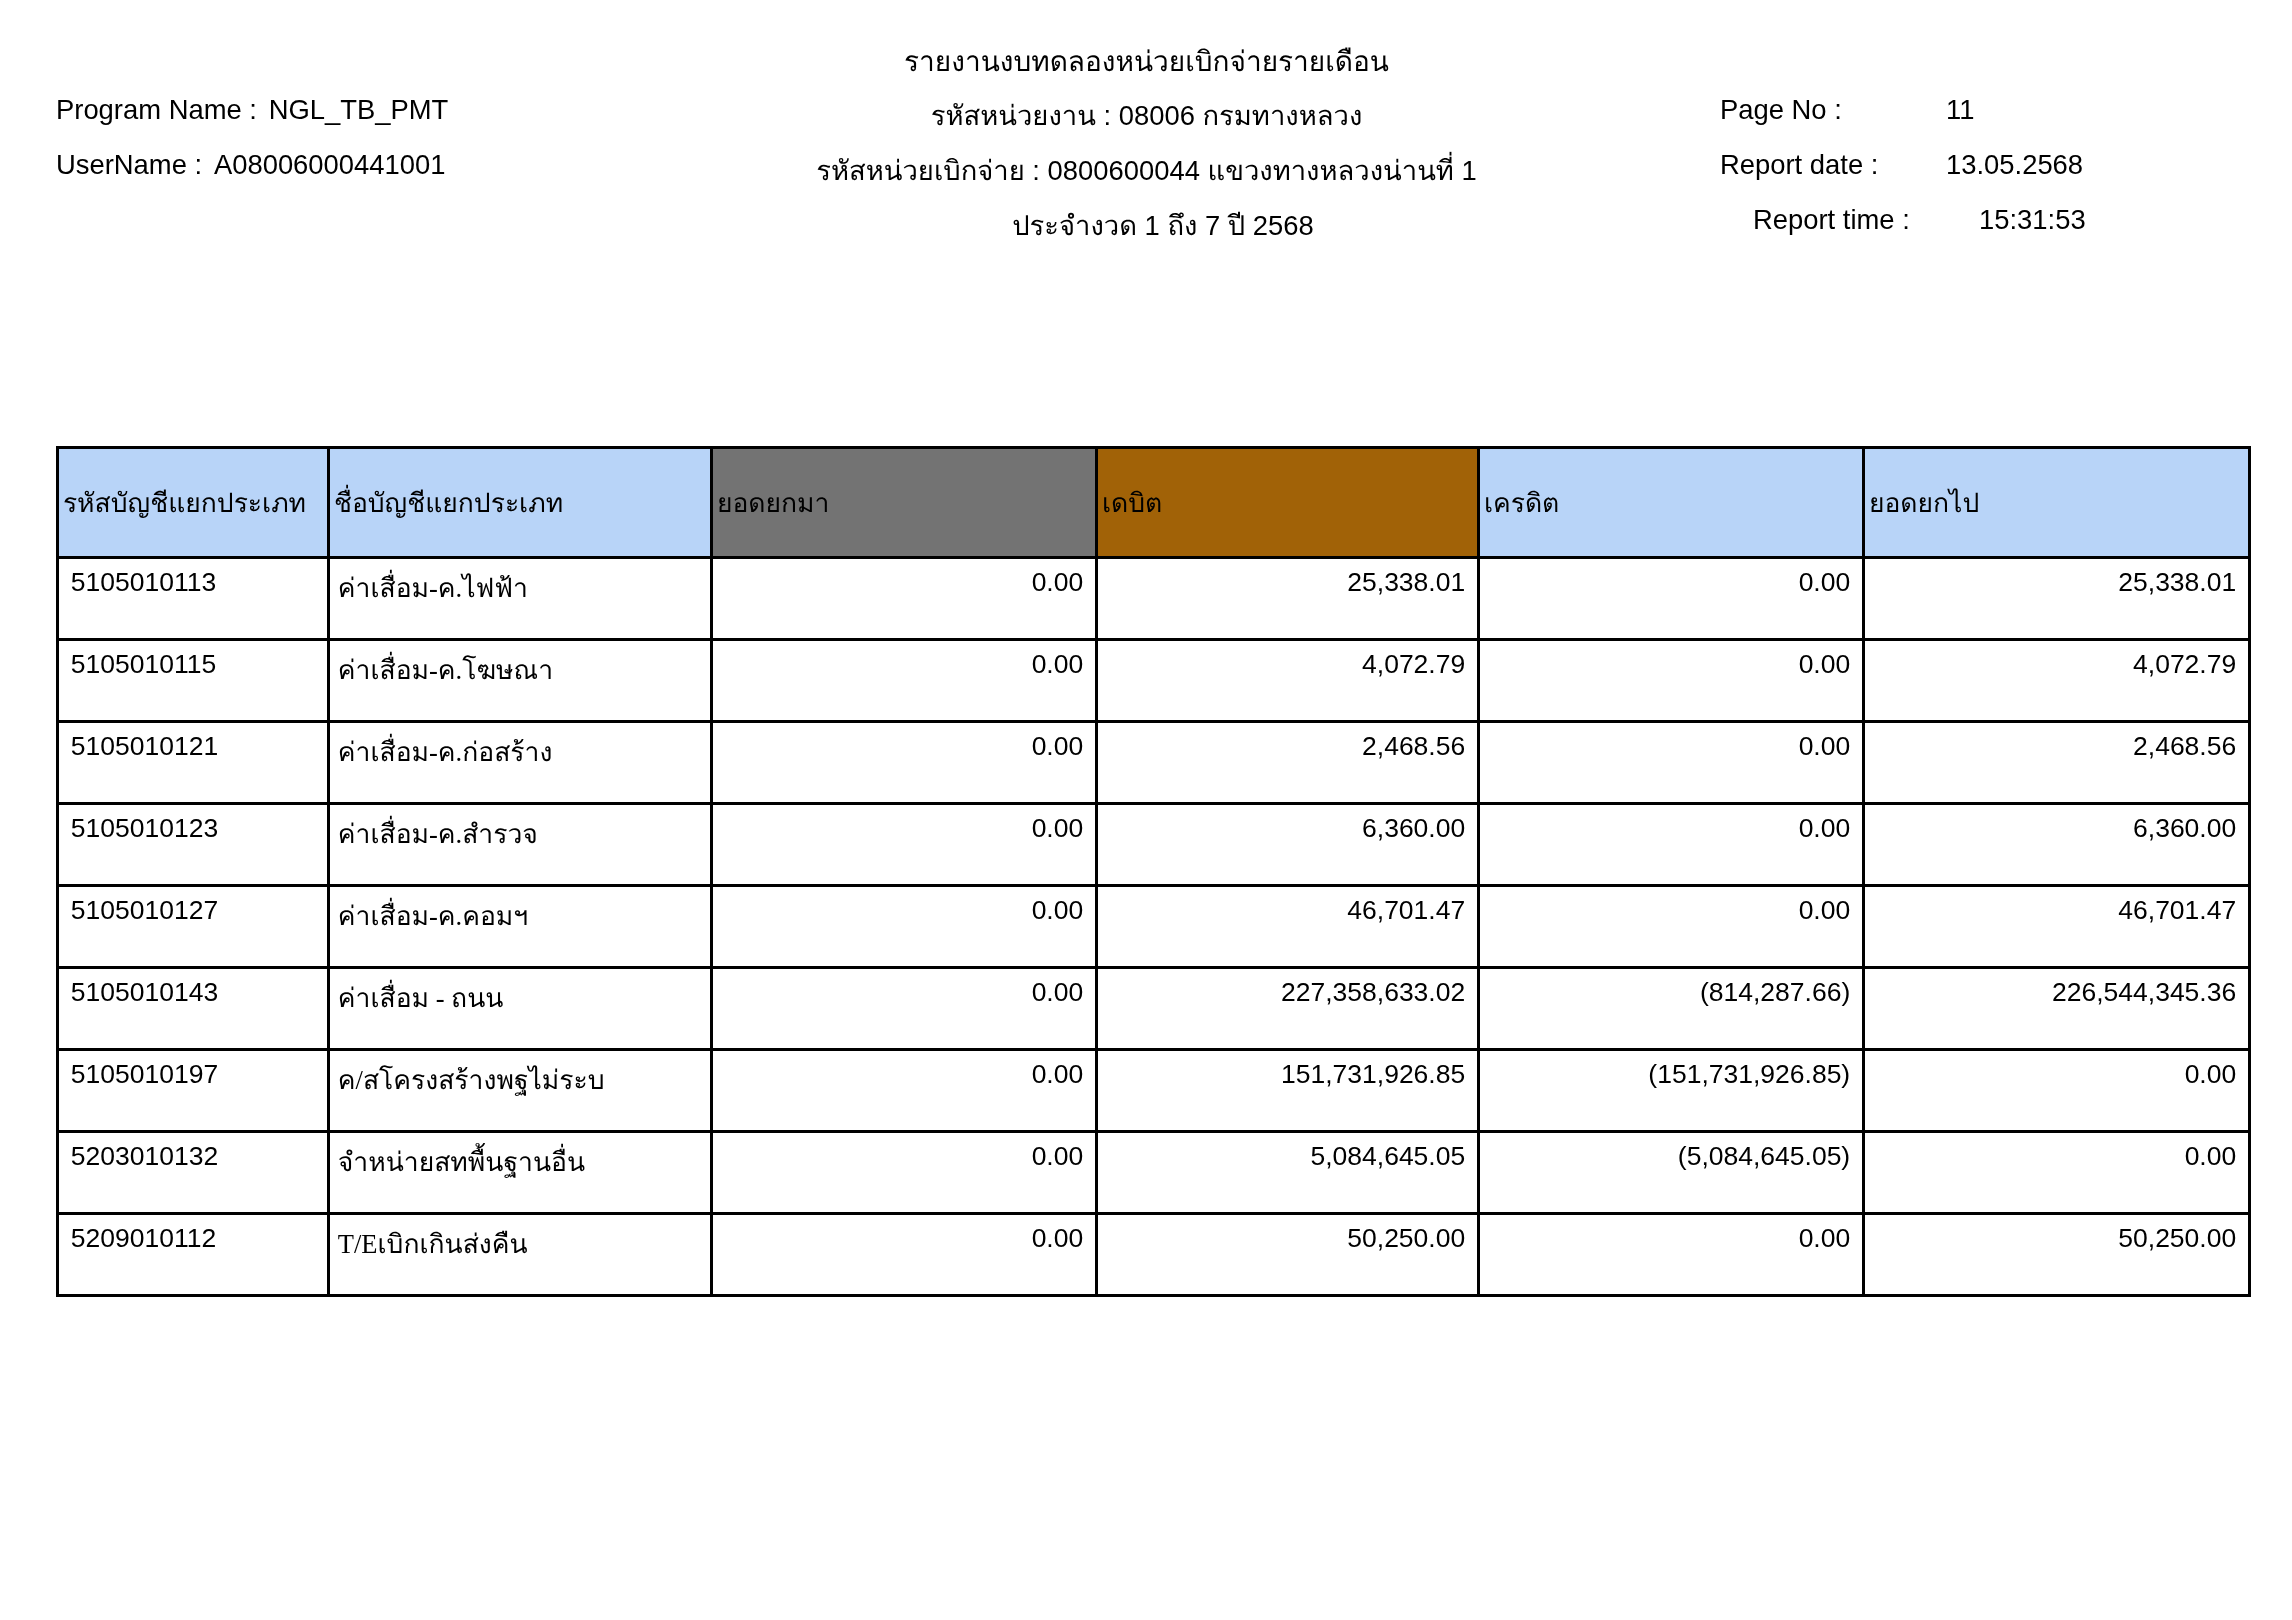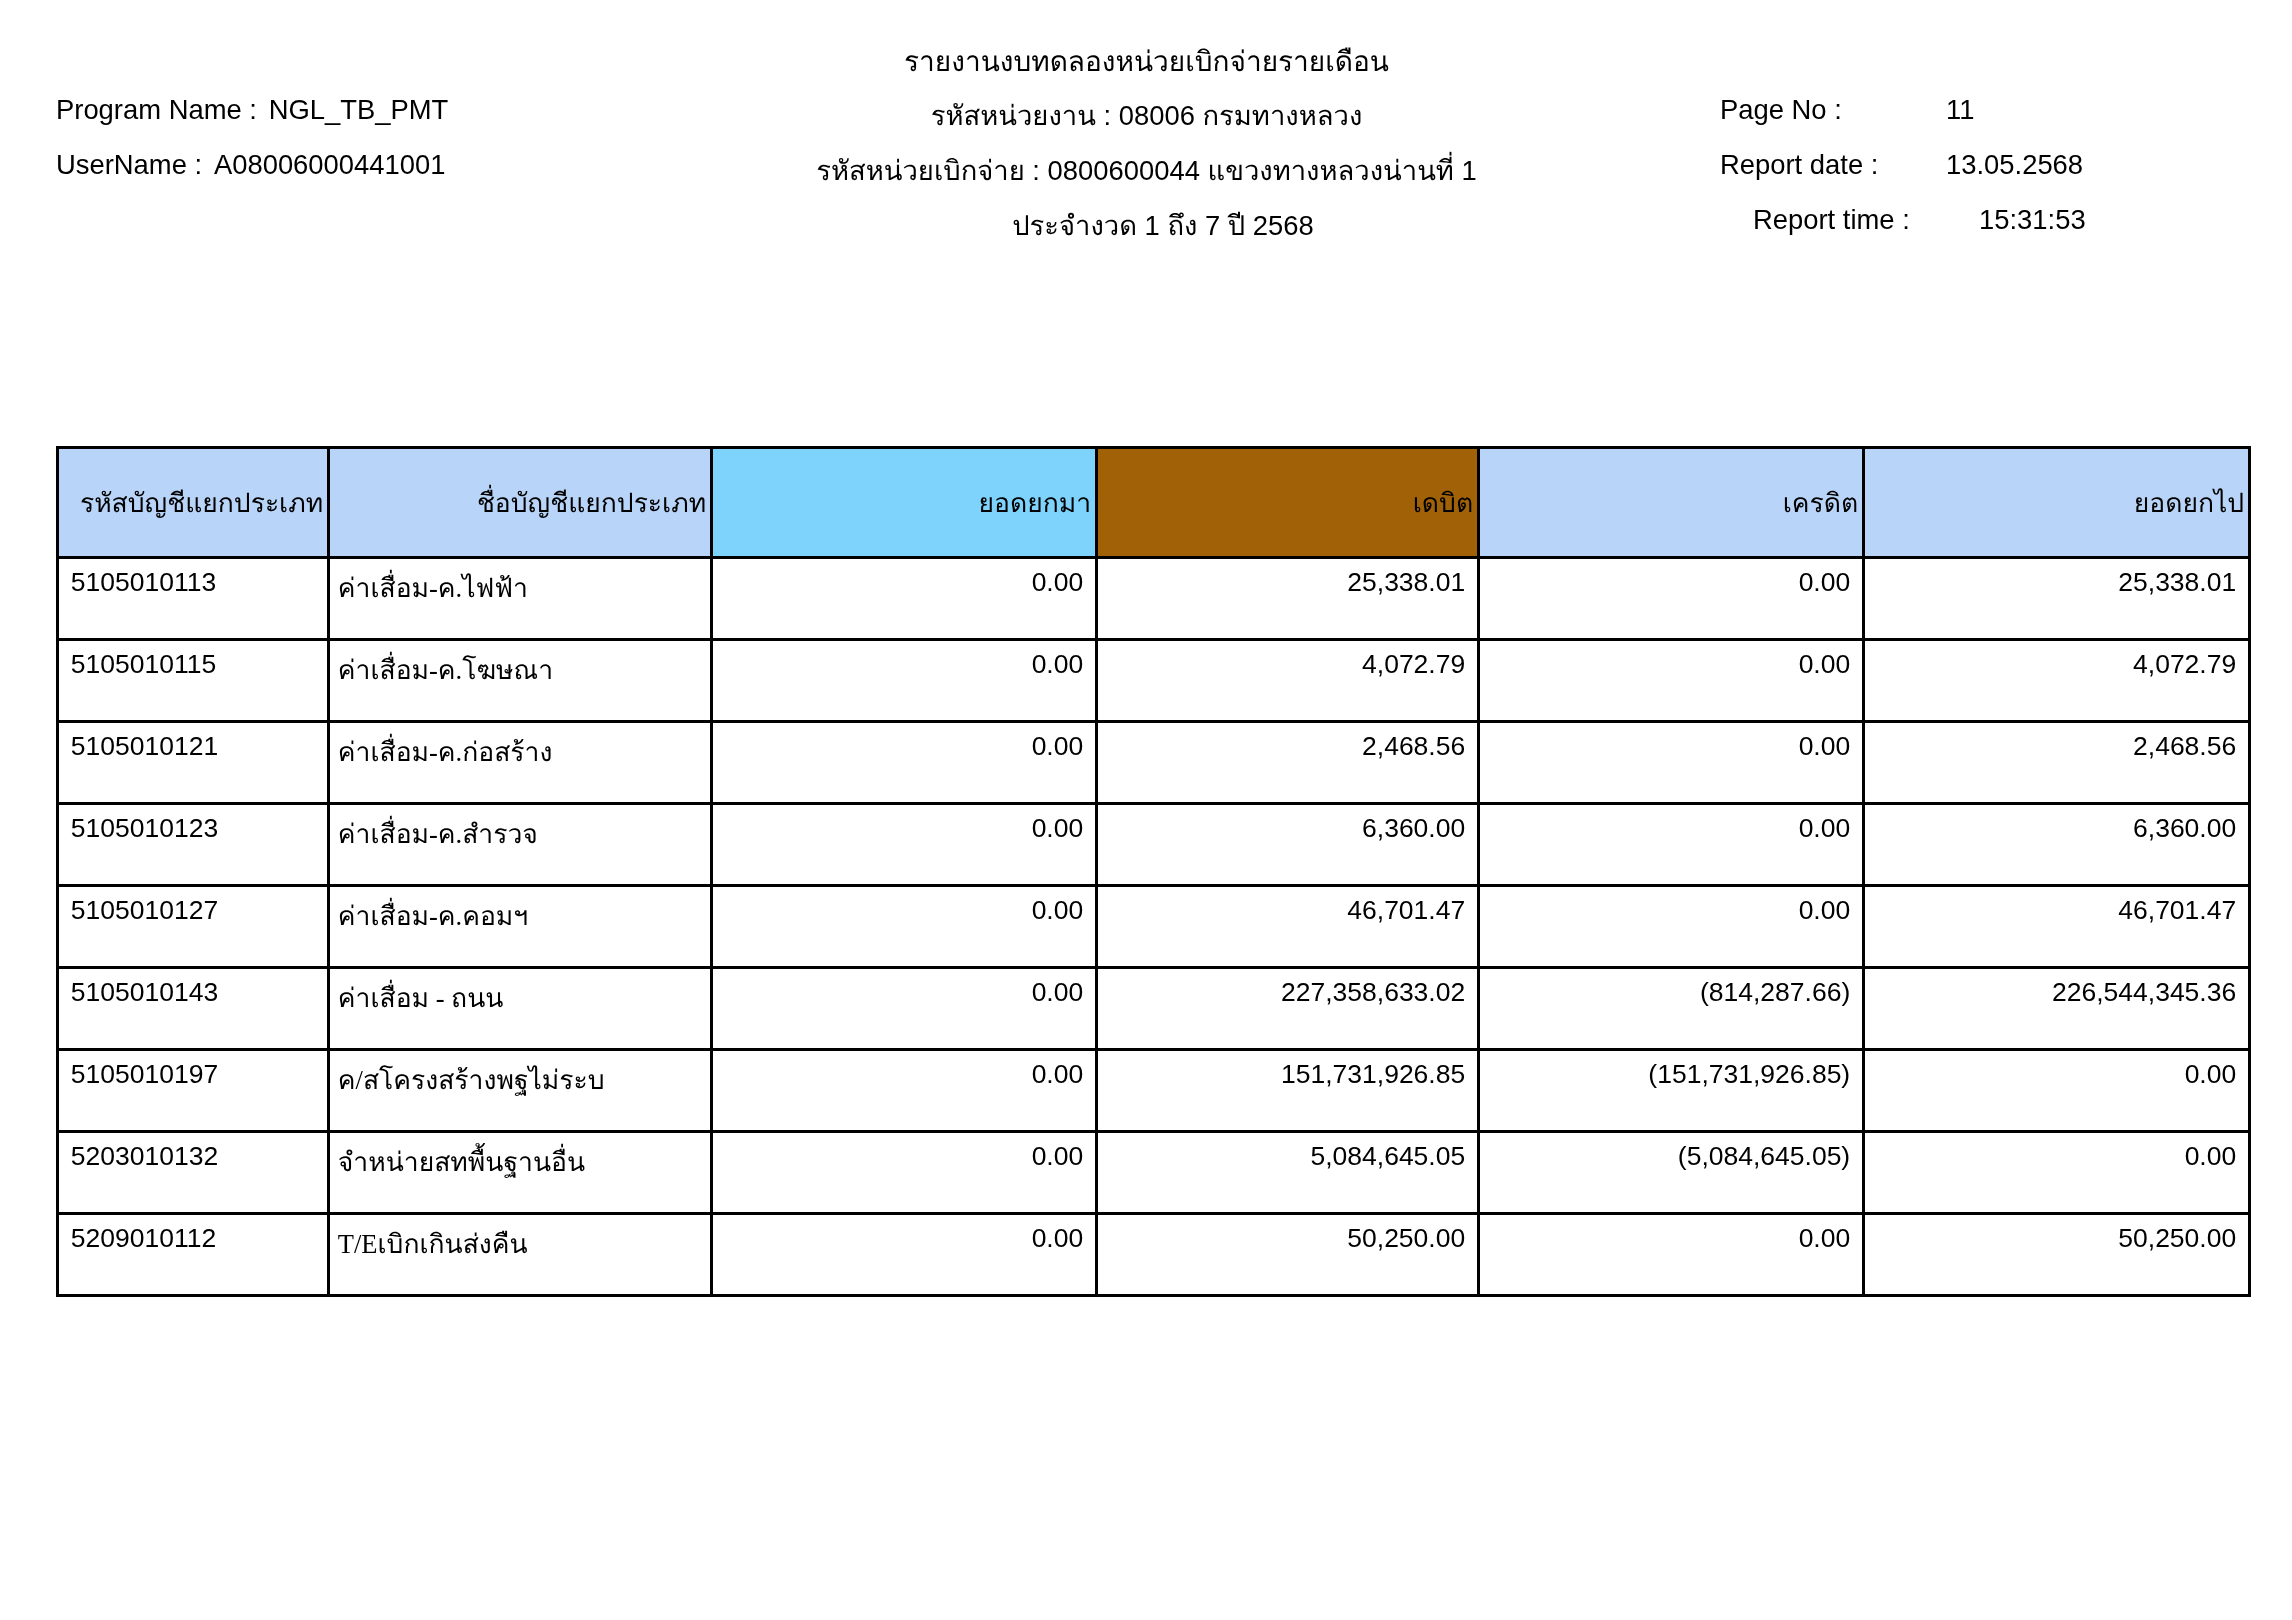--- a/index.html
+++ b/index.html
@@ -39,21 +39,21 @@
     width: 2193px;
     border-collapse: collapse;
     table-layout: fixed;
   }
   table.tb th {
     background: #b8d4f8;
     border: 3.9px solid #000;
     height: 110px;
     font-weight: normal;
     font-size: 26.5px;
-    text-align: right;
+    text-align: left;
     vertical-align: middle;
     padding: 0 3.9px;
   }
   table.tb td {
     border: 3.9px solid #000;
     height: 82px;
     font-size: 26.5px;
     vertical-align: top;
     padding-top: 7.8px;
     white-space: nowrap;
@@ -92,21 +92,21 @@
     <col style="width:383px">
     <col style="width:385px">
     <col style="width:382px">
     <col style="width:385px">
     <col style="width:386px">
   </colgroup>
   <thead>
     <tr>
       <th style="background: rgb(184, 212, 248);">รหัสบัญชีแยกประเภท</th>
       <th style="background: rgb(184, 212, 248);">ชื่อบัญชีแยกประเภท</th>
-      <th style="background: #7dd3fc;">ยอดยกมา</th>
+      <th style="background: #737373;">ยอดยกมา</th>
       <th style="background: #a16207;">เดบิต</th>
       <th style="background: rgb(184, 212, 248);">เครดิต</th>
       <th style="background: rgb(184, 212, 248);">ยอดยกไป</th>
     </tr>
   </thead>
   <tbody>
       <tr>
         <td class="code">5105010113</td>
         <td class="name">ค่าเสื่อม-ค.ไฟฟ้า</td>
         <td class="num">0.00</td>

